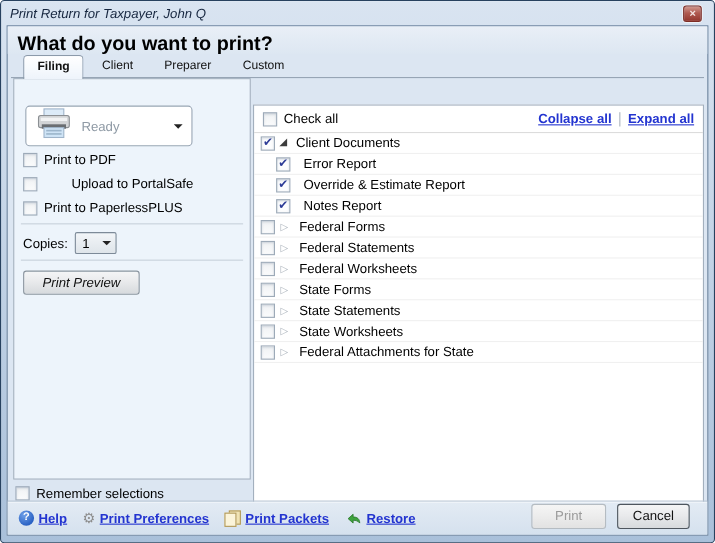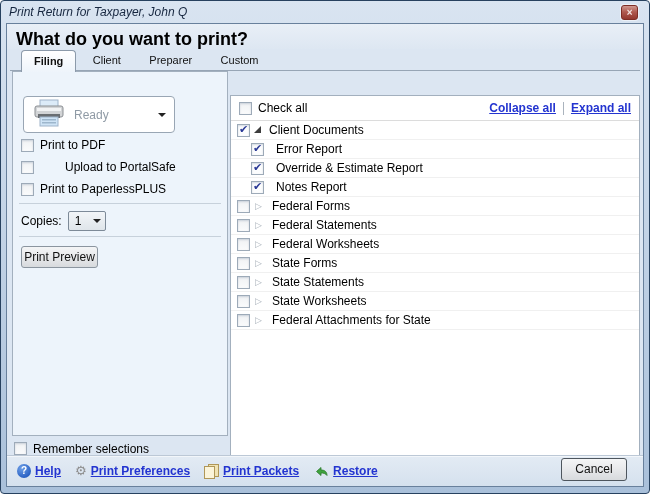--- a/index.html
+++ b/index.html
@@ -47,21 +47,21 @@
   .printer-status{ color:#8f9aa5; font-size:12px; margin-left:8px; flex:1; }
   .dd-arrow{ width:0; height:0; border-left:4px solid transparent;
     border-right:4px solid transparent; border-top:4px solid #222; }
   .sep{ position:absolute; left:6px; right:6px; height:0; border-top:1px solid #c7d1db; }
   .copies-combo{ display:inline-flex; align-items:center; width:38px; height:20px;
     border:1px solid #7d8a98; border-radius:2px; background:linear-gradient(#f2f5f8,#dfe5ea);
     padding:0 4px 0 6px; justify-content:space-between; font-size:12px; }
   .btn{ font-size:12px; color:#111; text-align:center;
     background:linear-gradient(#f4f5f6,#e9eaec 45%,#d7dadd);
     border:1px solid #8b959f; border-radius:3px; cursor:default; }
-  .pv-btn{ position:absolute; left:8px; top:174px; width:77px; height:22px; line-height:20px; }
+  .pv-btn{ position:absolute; left:8px; top:174px; width:106px; height:22px; line-height:20px;font-style:italic; }
   
   .ca-row{ height:25px; display:flex; align-items:center; padding:0 8px;
     border-bottom:1px solid #dcdcdc; font-size:12px; }
   .link{ color:#2334d0; text-decoration:underline; font-size:12px; font-weight:bold; cursor:pointer; }
   .vline{ width:1px; height:13px; background:#aab3bd; margin:0 7px; }
   .trow{ height:19px; display:flex; align-items:center; padding-left:6px;
     border-bottom:1px solid #f0f0f0; font-size:12px; color:#000; }
   .trow .arr-exp{ width:0; height:0; border-bottom:7px solid #3d3d3d;
     border-left:7px solid transparent; margin:0 5px 2px 4px; }
   .trow .arr-col{ color:#a9b1ba; font-size:9px; margin:0 5px 0 5px; width:9px; }
@@ -243,17 +243,18 @@
         <a class="link">Print Packets</a>
       </span>
       <span class="flink">
         <span style="line-height:0;">
           <svg width="16" height="14" viewBox="0 0 16 14">
             <path d="M3.5 7.5 L8 3.5 L8 6 C12 6 14 8 14 11.5 C12.5 9.5 10.5 9 8 9 L8 11.5 Z" fill="#3ea33e" stroke="#2c7a2c" stroke-width="0.8"></path>
           </svg>
         </span>
         <a class="link">Restore</a>
       </span>
+      <div class="btn btn-print">Print</div>
       <div class="btn btn-cancel">Cancel</div>
     </div>
 
   </div>
 </div>
 
 </body></html>

